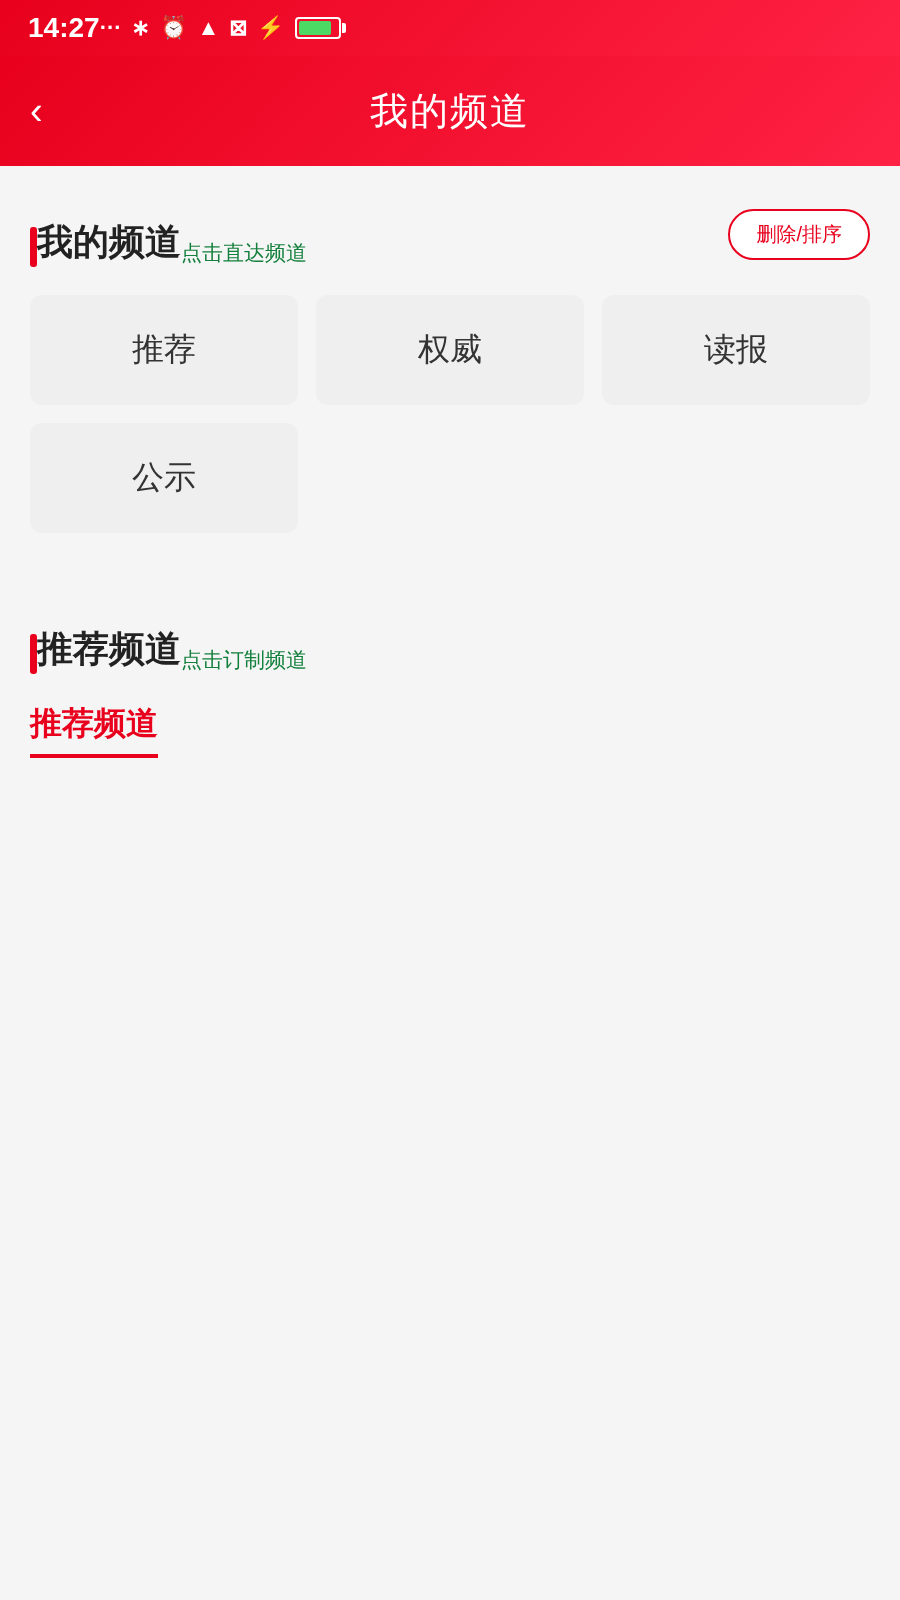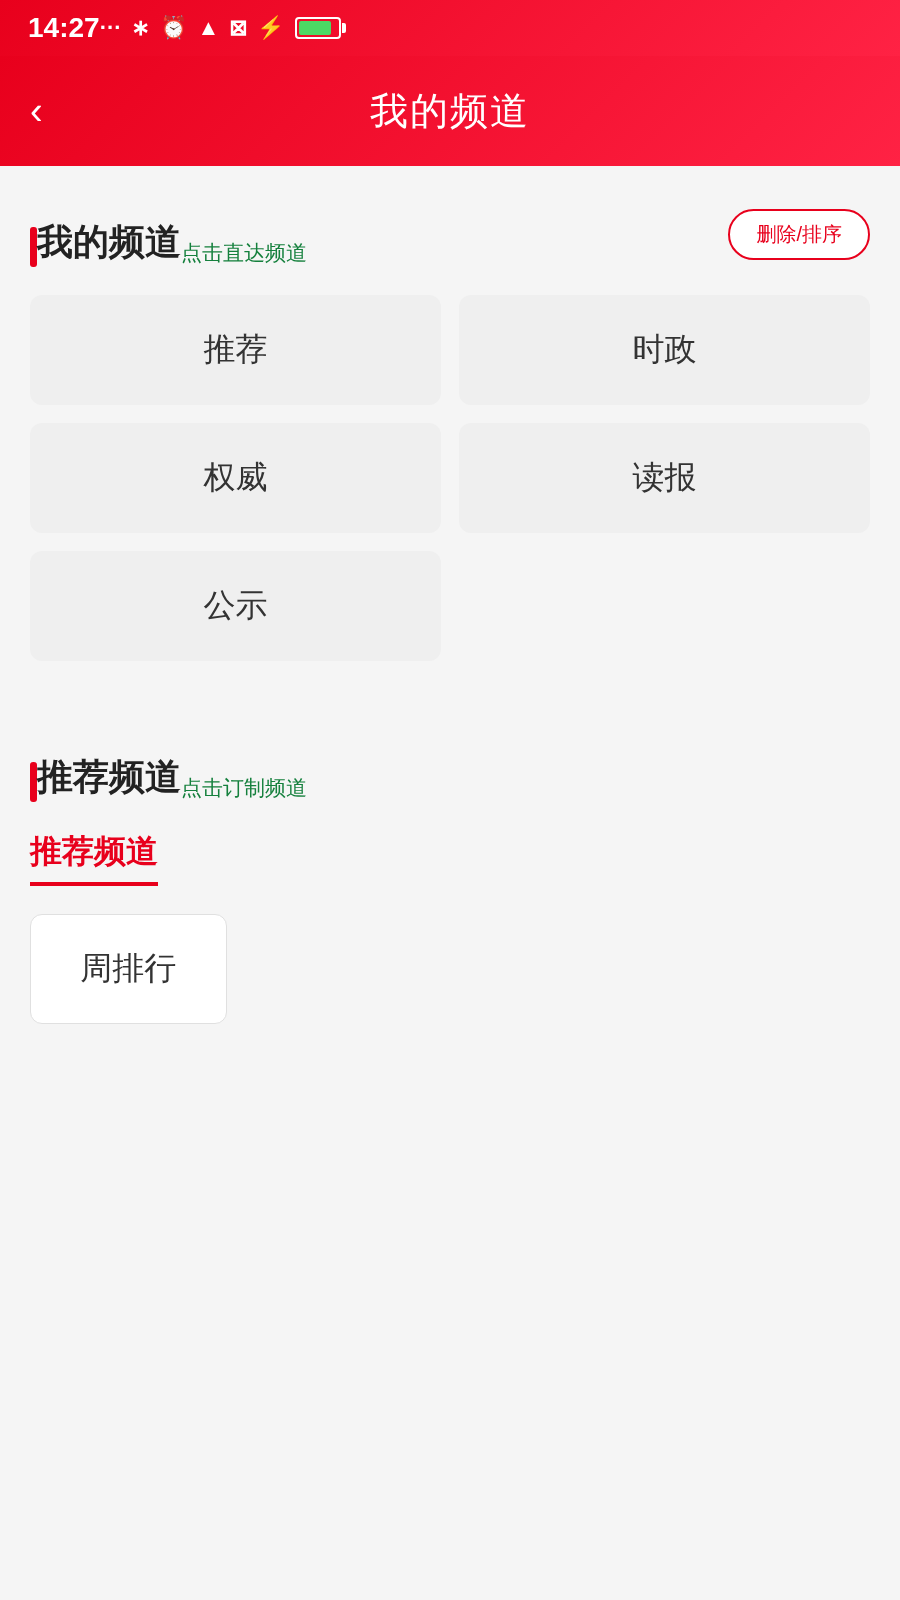--- a/index.html
+++ b/index.html
@@ -134,21 +134,21 @@
       padding: 10px 26px;
       color: #e8001c;
       font-size: 20px;
       background: white;
       cursor: pointer;
     }
 
     
     .channel-grid {
       display: grid;
-      grid-template-columns: repeat(2, 1fr);
+      grid-template-columns: repeat(3, 1fr);
       gap: 18px;
       margin-bottom: 10px;
     }
 
     .channel-item {
       background: #efefef;
       border-radius: 12px;
       height: 110px;
       display: flex;
       align-items: center;
@@ -237,23 +237,20 @@
         <span class="section-subtitle">点击直达频道</span>
       </div>
       <button class="delete-sort-btn">删除/排序</button>
     </div>
 
     <div class="channel-grid">
       <div class="channel-item">
         <span>推荐</span>
       </div>
       <div class="channel-item">
-        <span>时政</span>
-      </div>
-      <div class="channel-item">
         <span>权威</span>
       </div>
       <div class="channel-item">
         <span>读报</span>
       </div>
       <div class="channel-item">
         <span>公示</span>
       </div>
     </div>
   </div>
@@ -268,20 +265,15 @@
         <span class="section-subtitle">点击订制频道</span>
       </div>
     </div>
 
     
     <div class="rec-tab">
       <span class="rec-tab-label">推荐频道</span>
     </div>
 
     
-    <div class="rec-channel-grid">
-      <div class="rec-channel-item">
-        <span>周排行</span>
-      </div>
-    </div>
   </div>
 
 </div>
 
 </body></html>

